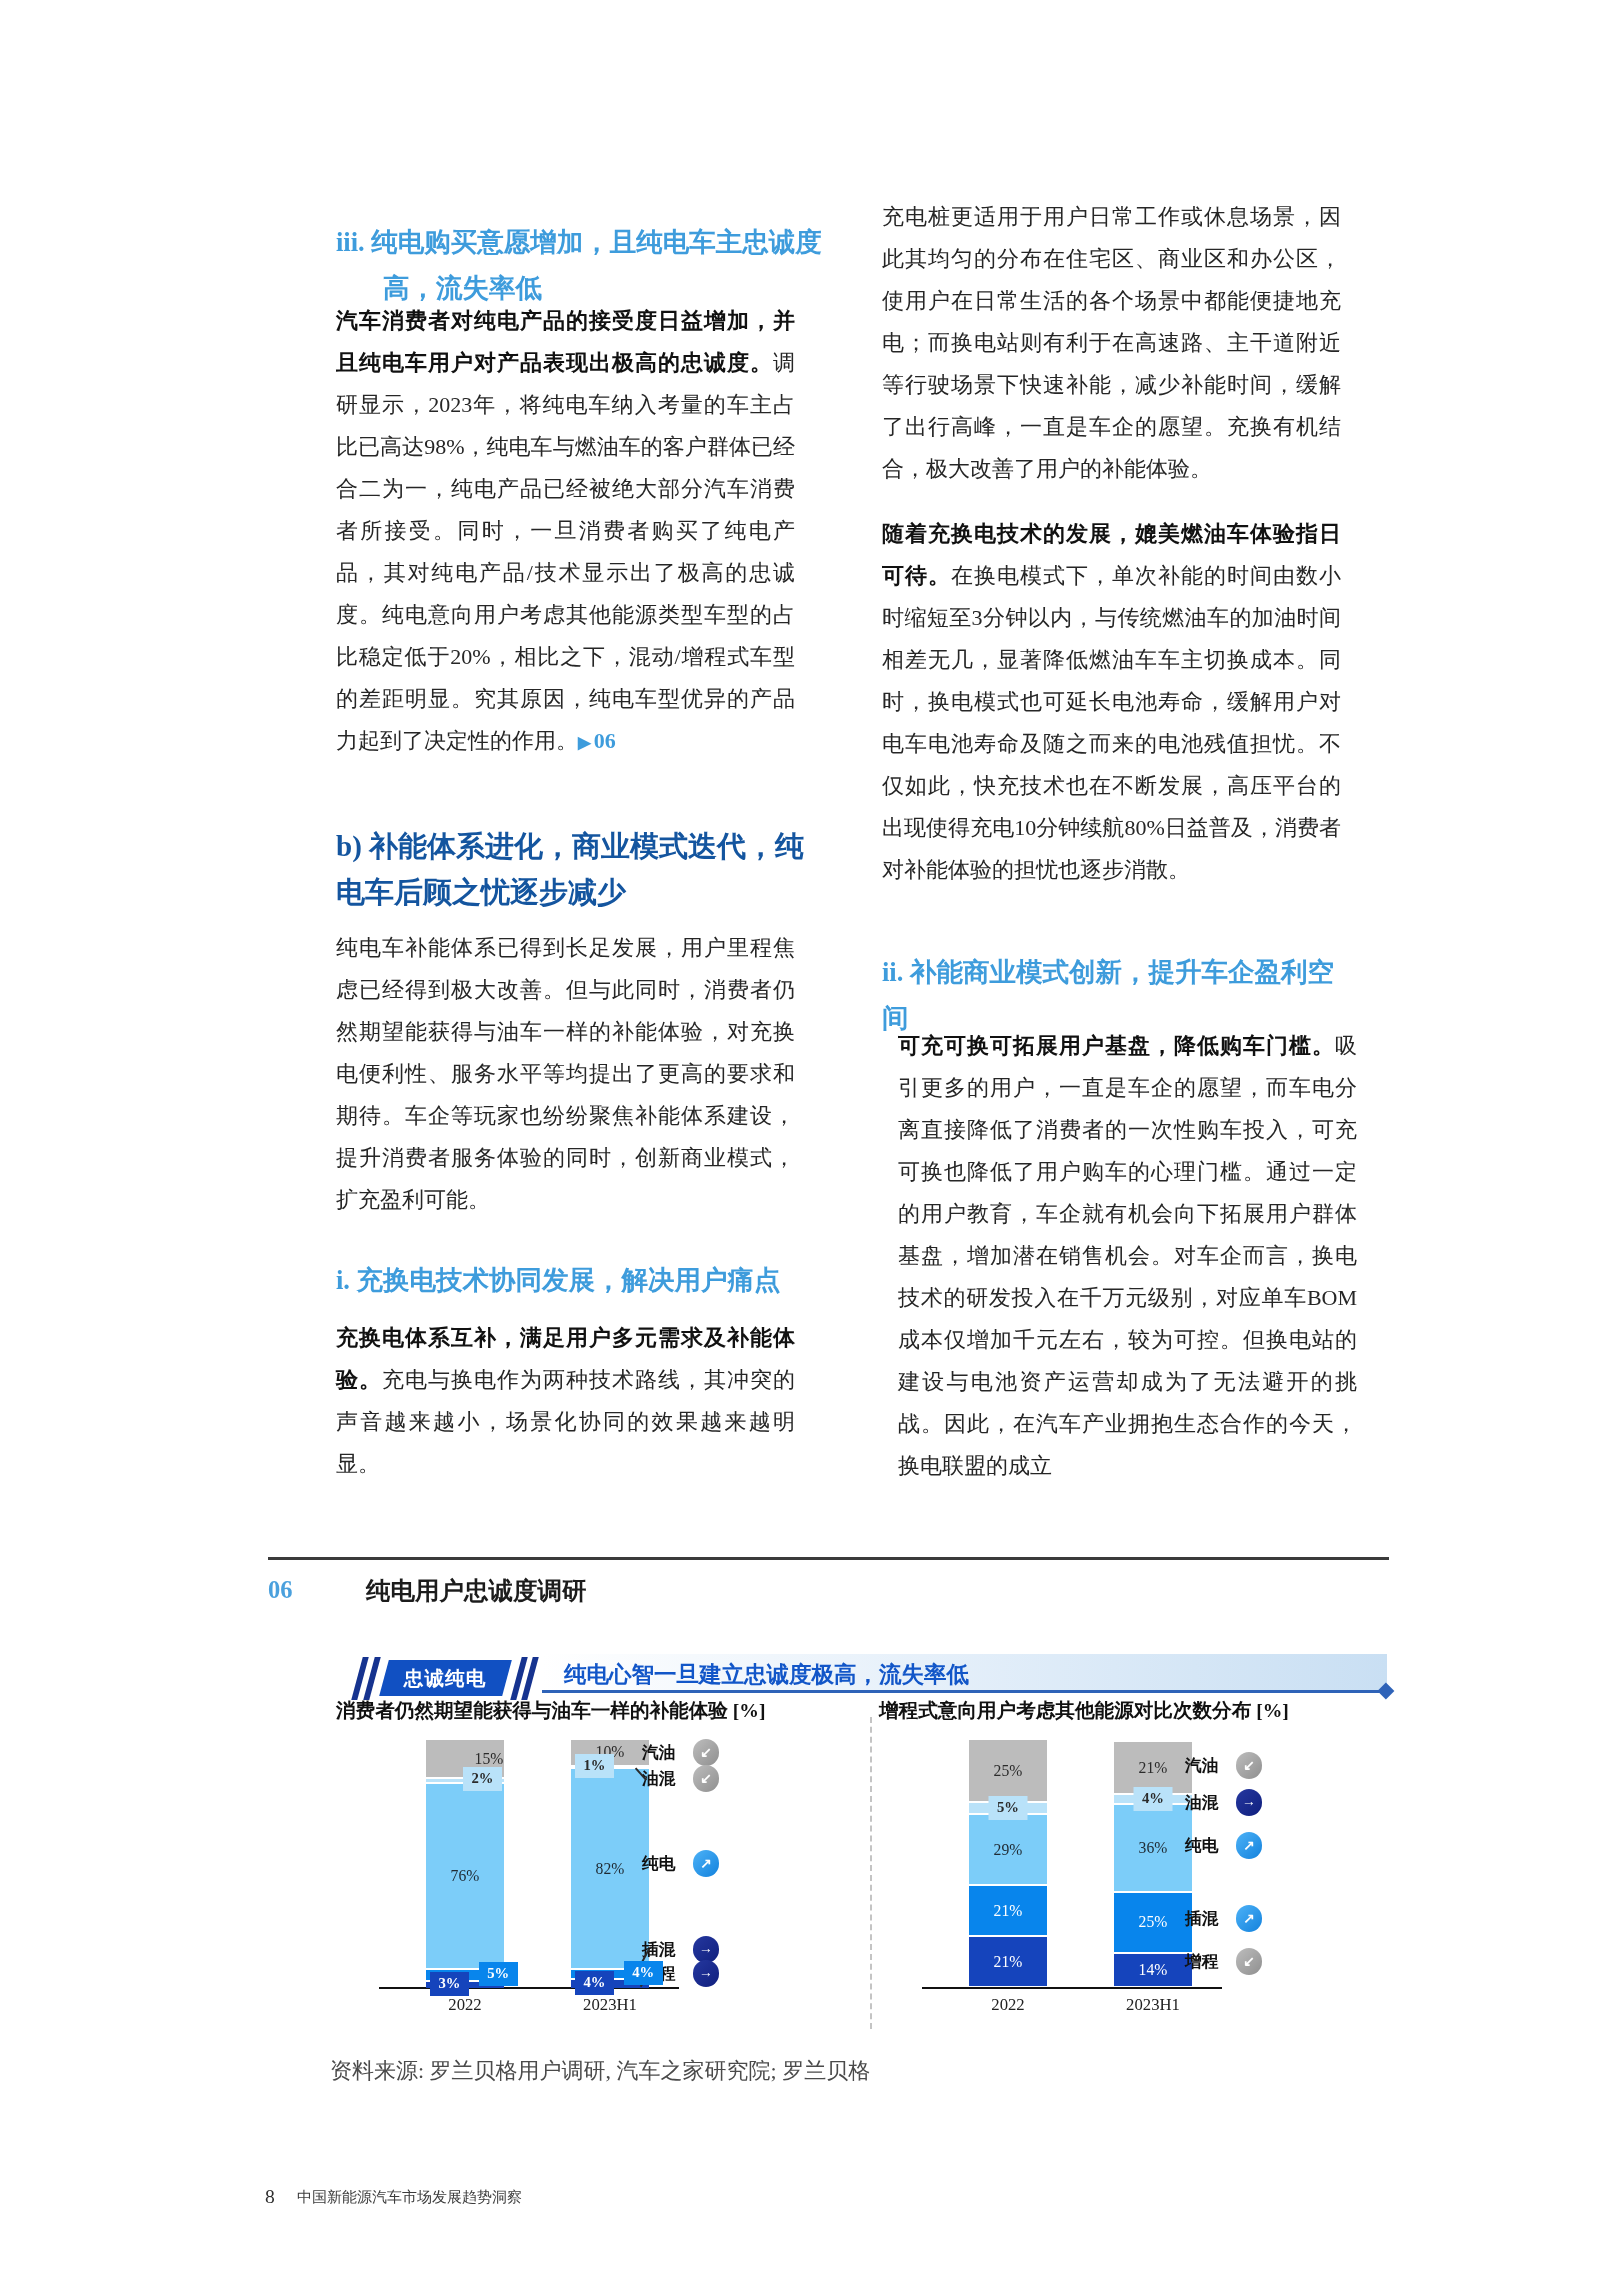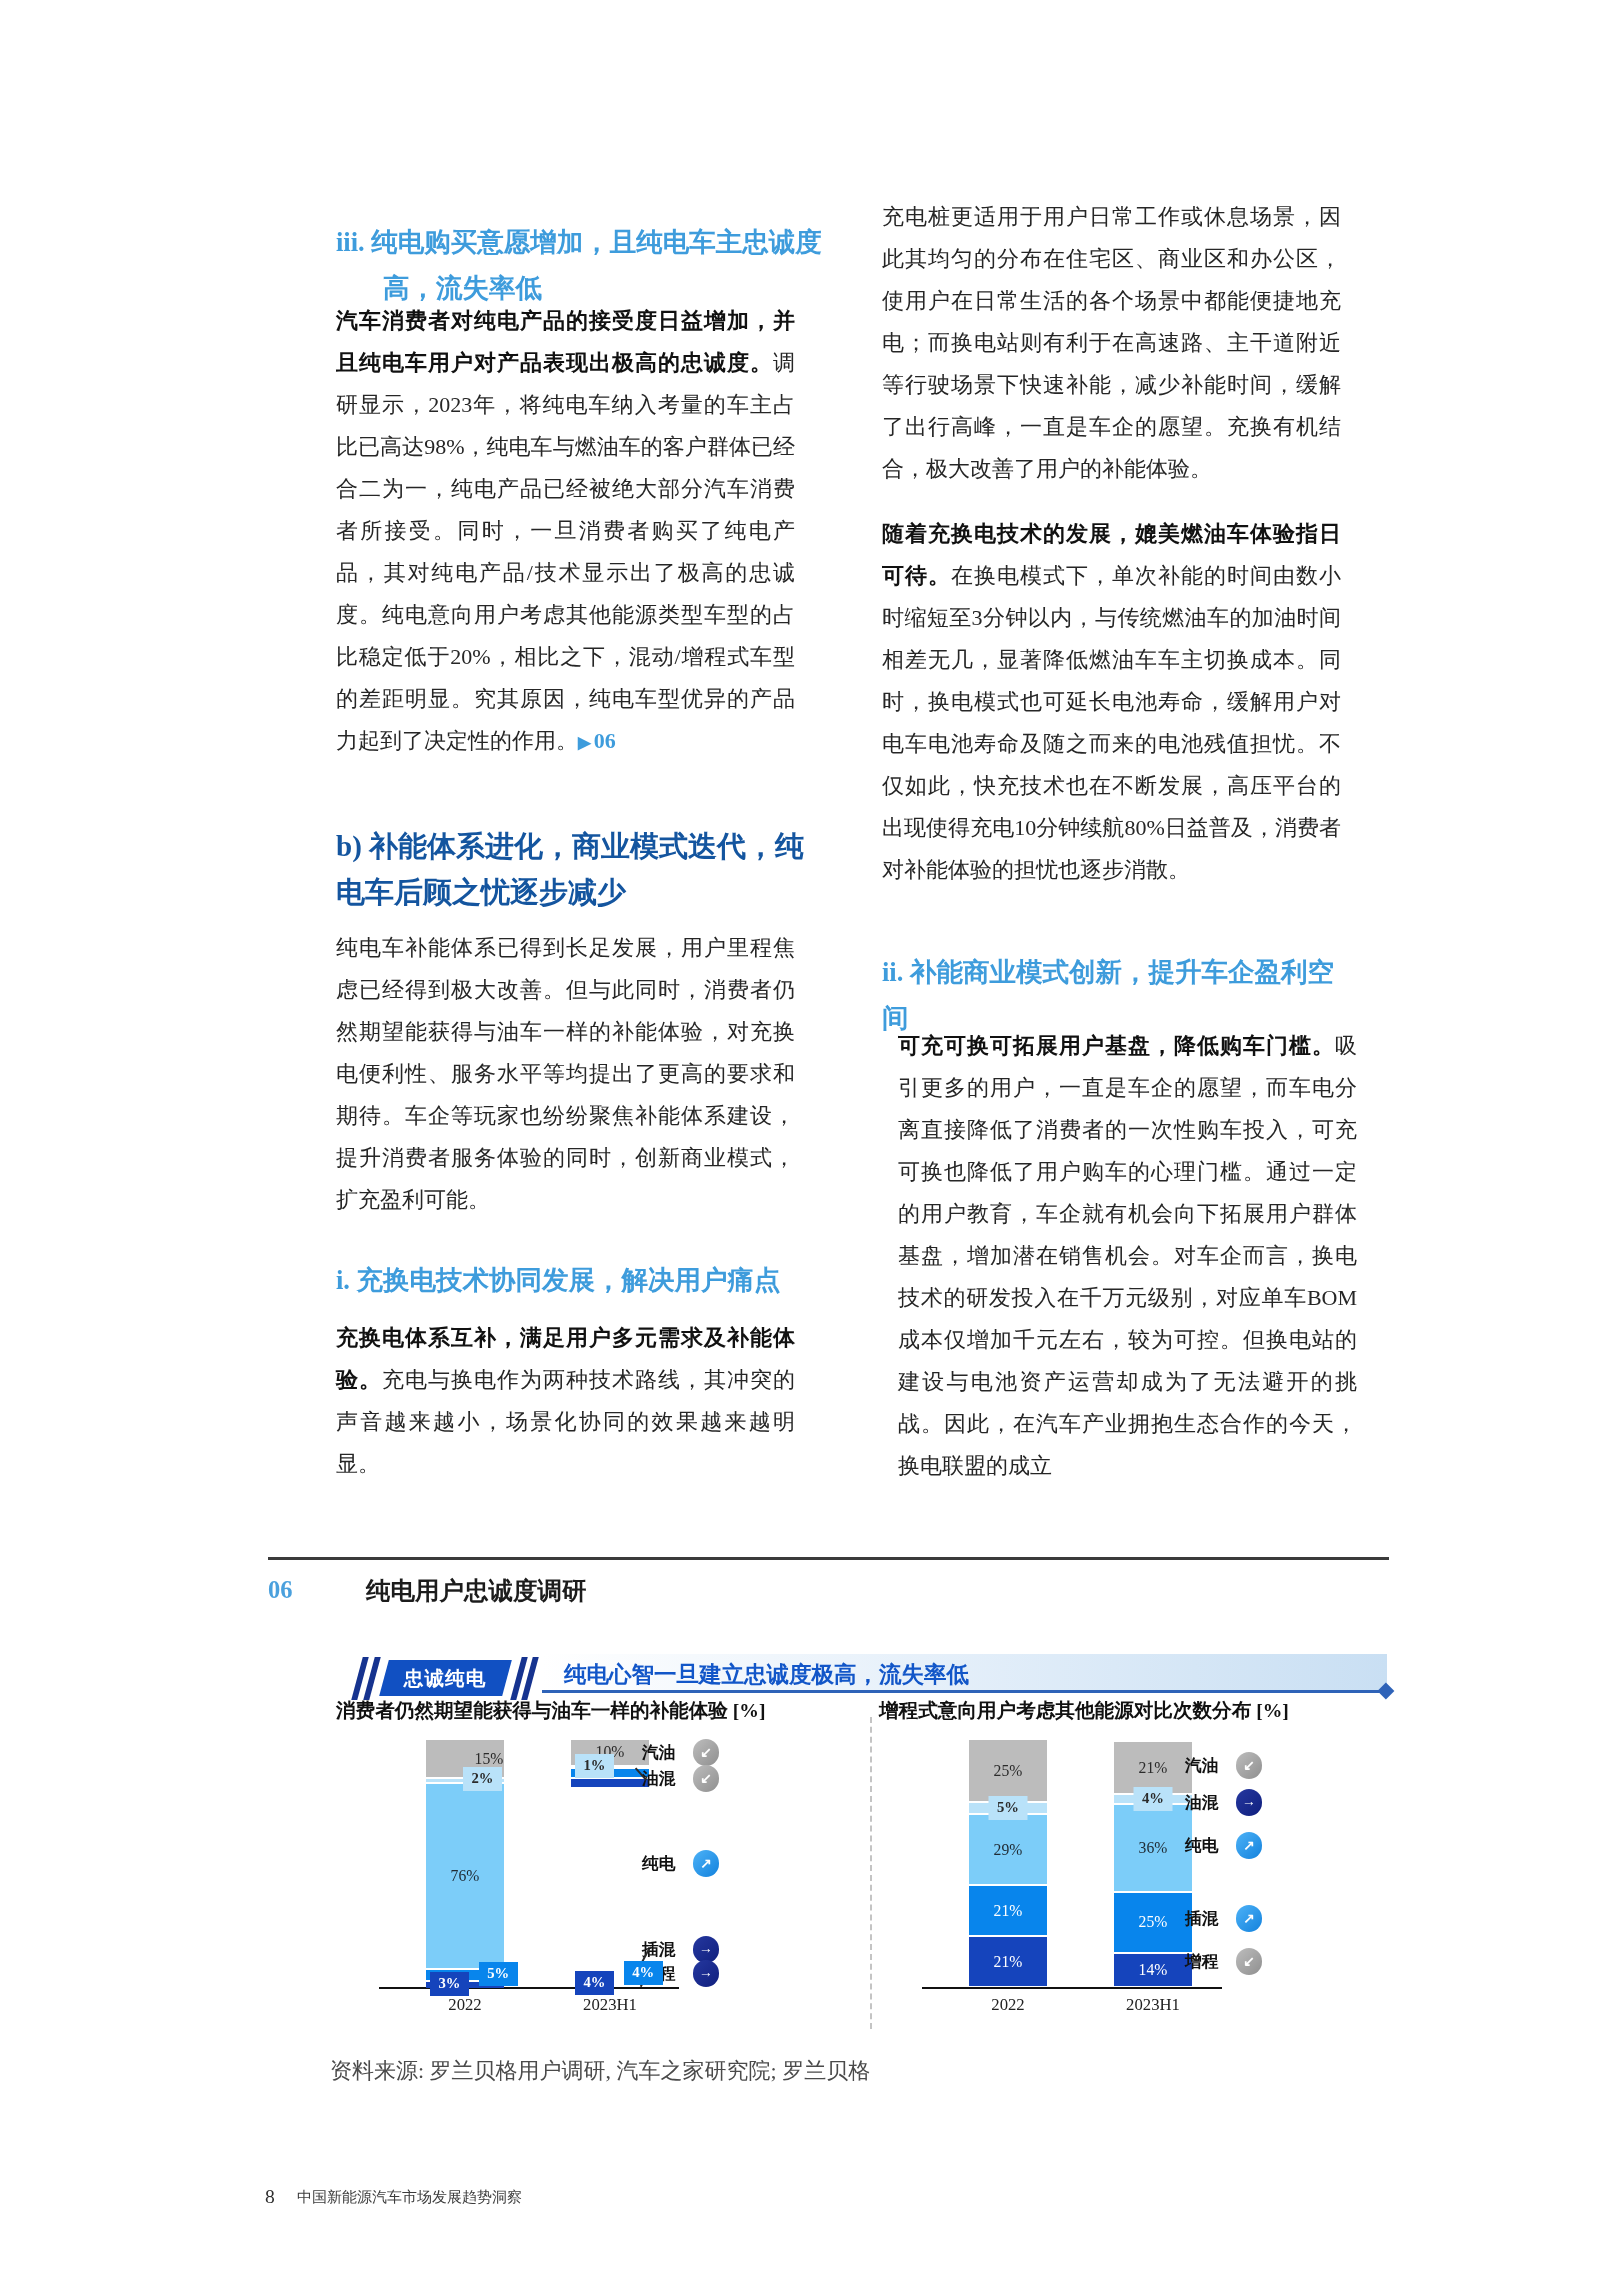--- a/index.html
+++ b/index.html
@@ -116,20 +116,23 @@
           <span class="slabel boxed" style="background: rgb(21, 68, 188); color: rgb(255, 255, 255); top: 232px; left: 3.9px;">3%</span>
           <div class="slice gap" style="height: 7.4px; background: rgb(21, 68, 188);"></div>
         </div>
         <div class="xlabel" style="left: 47px; width: 78px;">2022</div>
         <div class="bar" style="left: 192px; width: 78px; height: 247px;">
           <div class="slice" style="height: 24.5px; background: rgb(188, 188, 188);">
             <span class="slabel in" style="color: rgb(43, 43, 43);">10%</span>
           </div>
           <span class="slabel boxed" style="background: rgb(185, 226, 249); color: rgb(43, 43, 43); top: 14px; left: 3.9px;">1%</span>
           <div class="slice gap" style="height: 2.5px; background: rgb(185, 226, 249);"></div>
+          <div class="slice gap" style="height: 201px; background: rgb(124, 205, 249);">
+            <span class="slabel in" style="color: rgb(31, 42, 51);">82%</span>
+          </div>
           <span class="slabel boxed" style="background: rgb(8, 133, 236); color: rgb(255, 255, 255); top: 221px; right: -13.7px;">4%</span>
           <div class="slice gap" style="height: 9.8px; background: rgb(8, 133, 236);"></div>
           <span class="slabel boxed" style="background: rgb(21, 68, 188); color: rgb(255, 255, 255); top: 231px; left: 3.9px;">4%</span>
           <div class="slice gap" style="height: 9.8px; background: rgb(21, 68, 188);"></div>
         </div>
         <div class="xlabel" style="left: 192px; width: 78px;">2023H1</div>
       </div>
     <div class="legend">
         <div class="lg-row" style="top: 48px;">
           <span class="lg-label">汽油</span>

